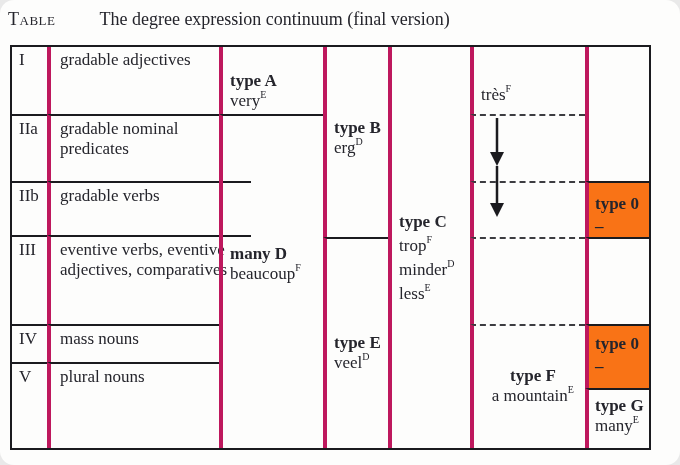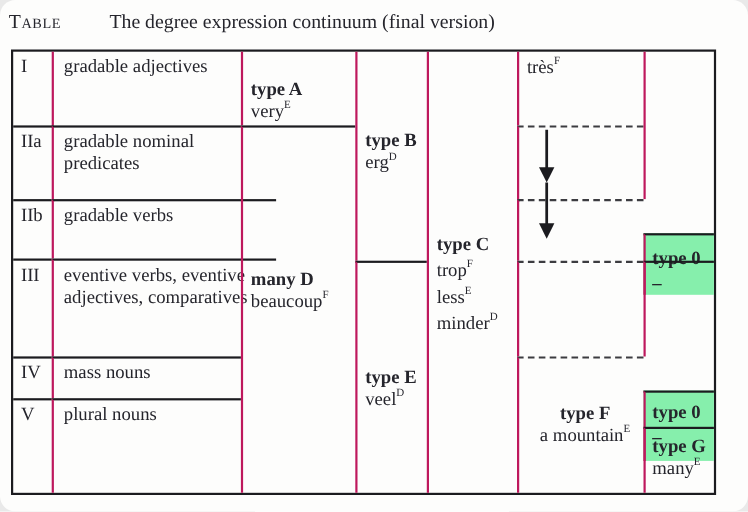--- a/index.html
+++ b/index.html
@@ -14,24 +14,24 @@
   #caption .num-gap{display:inline-block;width:44px;}
   
   #tbl{
     position:absolute;left:10px;top:45px;width:641px;height:405px;
     border:2px solid #1b1b1f;box-sizing:border-box;background:#fdfdfc;
   }
   .cell{
     position:absolute;box-sizing:border-box;font-size:17px;line-height:20px;
     overflow:hidden;
   }
-  .bl{border-left:2px solid #be185d;}
+  .bl{border-left:4px solid #be185d;}
   .bt{border-top:2px solid #1b1b1f;}
   .btd{border-top:2px dashed #3c3c40;text-align:center;}
-  .gray{background:#86efac;margin-top:31px;}
+  .gray{background:#f97316;}
   .rowid{padding:3px 0 0 7px;}
   .desc{padding:3px 4px 0 9px;}
   .tname{font-weight:700;}
   .tblock{padding-left:7px;}
   sup{font-size:10px;line-height:0;position:relative;top:-1px;letter-spacing:.3px;}
   .dash-line{font-weight:700;}
   .arrow-svg{position:absolute;pointer-events:none;}
 </style>
 </head>
 <body>
@@ -81,27 +81,27 @@
       <div class="tblock" style="padding-top:94px;">
         <div class="tname">type E</div>
         <div><span>veel</span><sup>D</sup></div>
       </div>
     </div>
 
     <div class="cell bl" style="left:376px;top:0;width:82px;height:401px;">
       <div class="tblock" style="padding-top:163px;line-height:24px;">
         <div class="tname">type C</div>
         <div><span>trop</span><sup>F</sup></div>
+        <div><span>minder</span><sup>D</sup></div>
         <div><span>less</span><sup>E</sup></div>
-        <div><span>minder</span><sup>D</sup></div>
       </div>
     </div>
 
     <div class="cell bl" style="left:458px;top:0;width:115px;height:67px;">
-      <div class="tblock" style="padding-top:4px;">
+      <div class="tblock" style="padding-top:4px;margin-top:34px;">
         <span>très</span><sup>F</sup>
       </div>
     </div>
     <div class="cell bl btd" style="left:458px;top:67px;width:115px;height:67px;"></div>
     <div class="cell bl btd" style="left:458px;top:134px;width:115px;height:56px;"></div>
     <div class="cell bl btd" style="left:458px;top:190px;width:115px;height:87px;"></div>
     <div class="cell bl btd" style="left:458px;top:277px;width:115px;height:124px;">
       <div class="tblock" style="padding-top:40px;">
         <div class="tname">type F</div>
         <div><span>a mountain</span><sup>E</sup></div>

